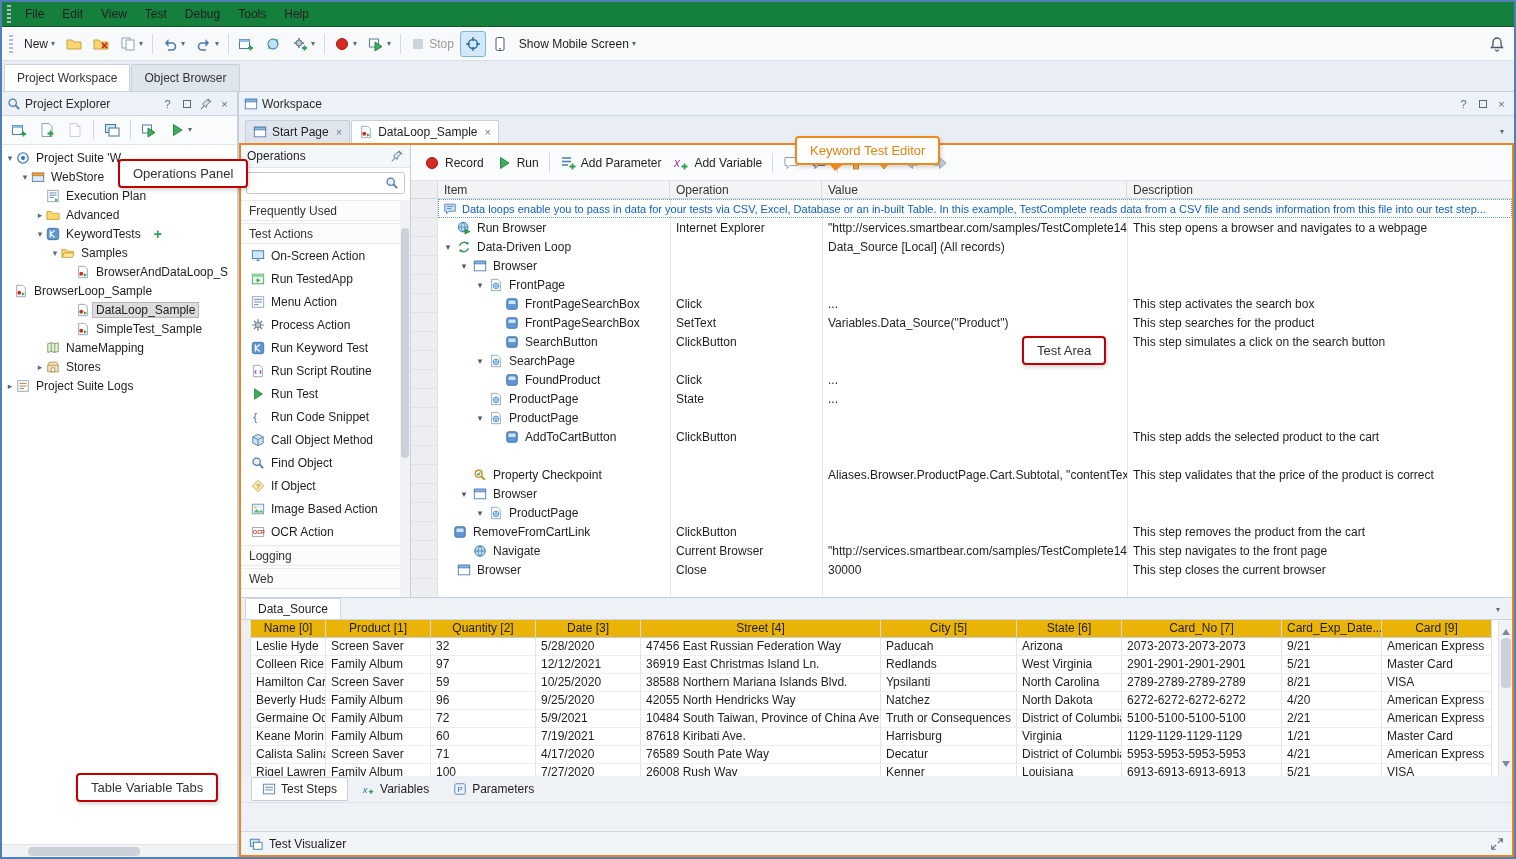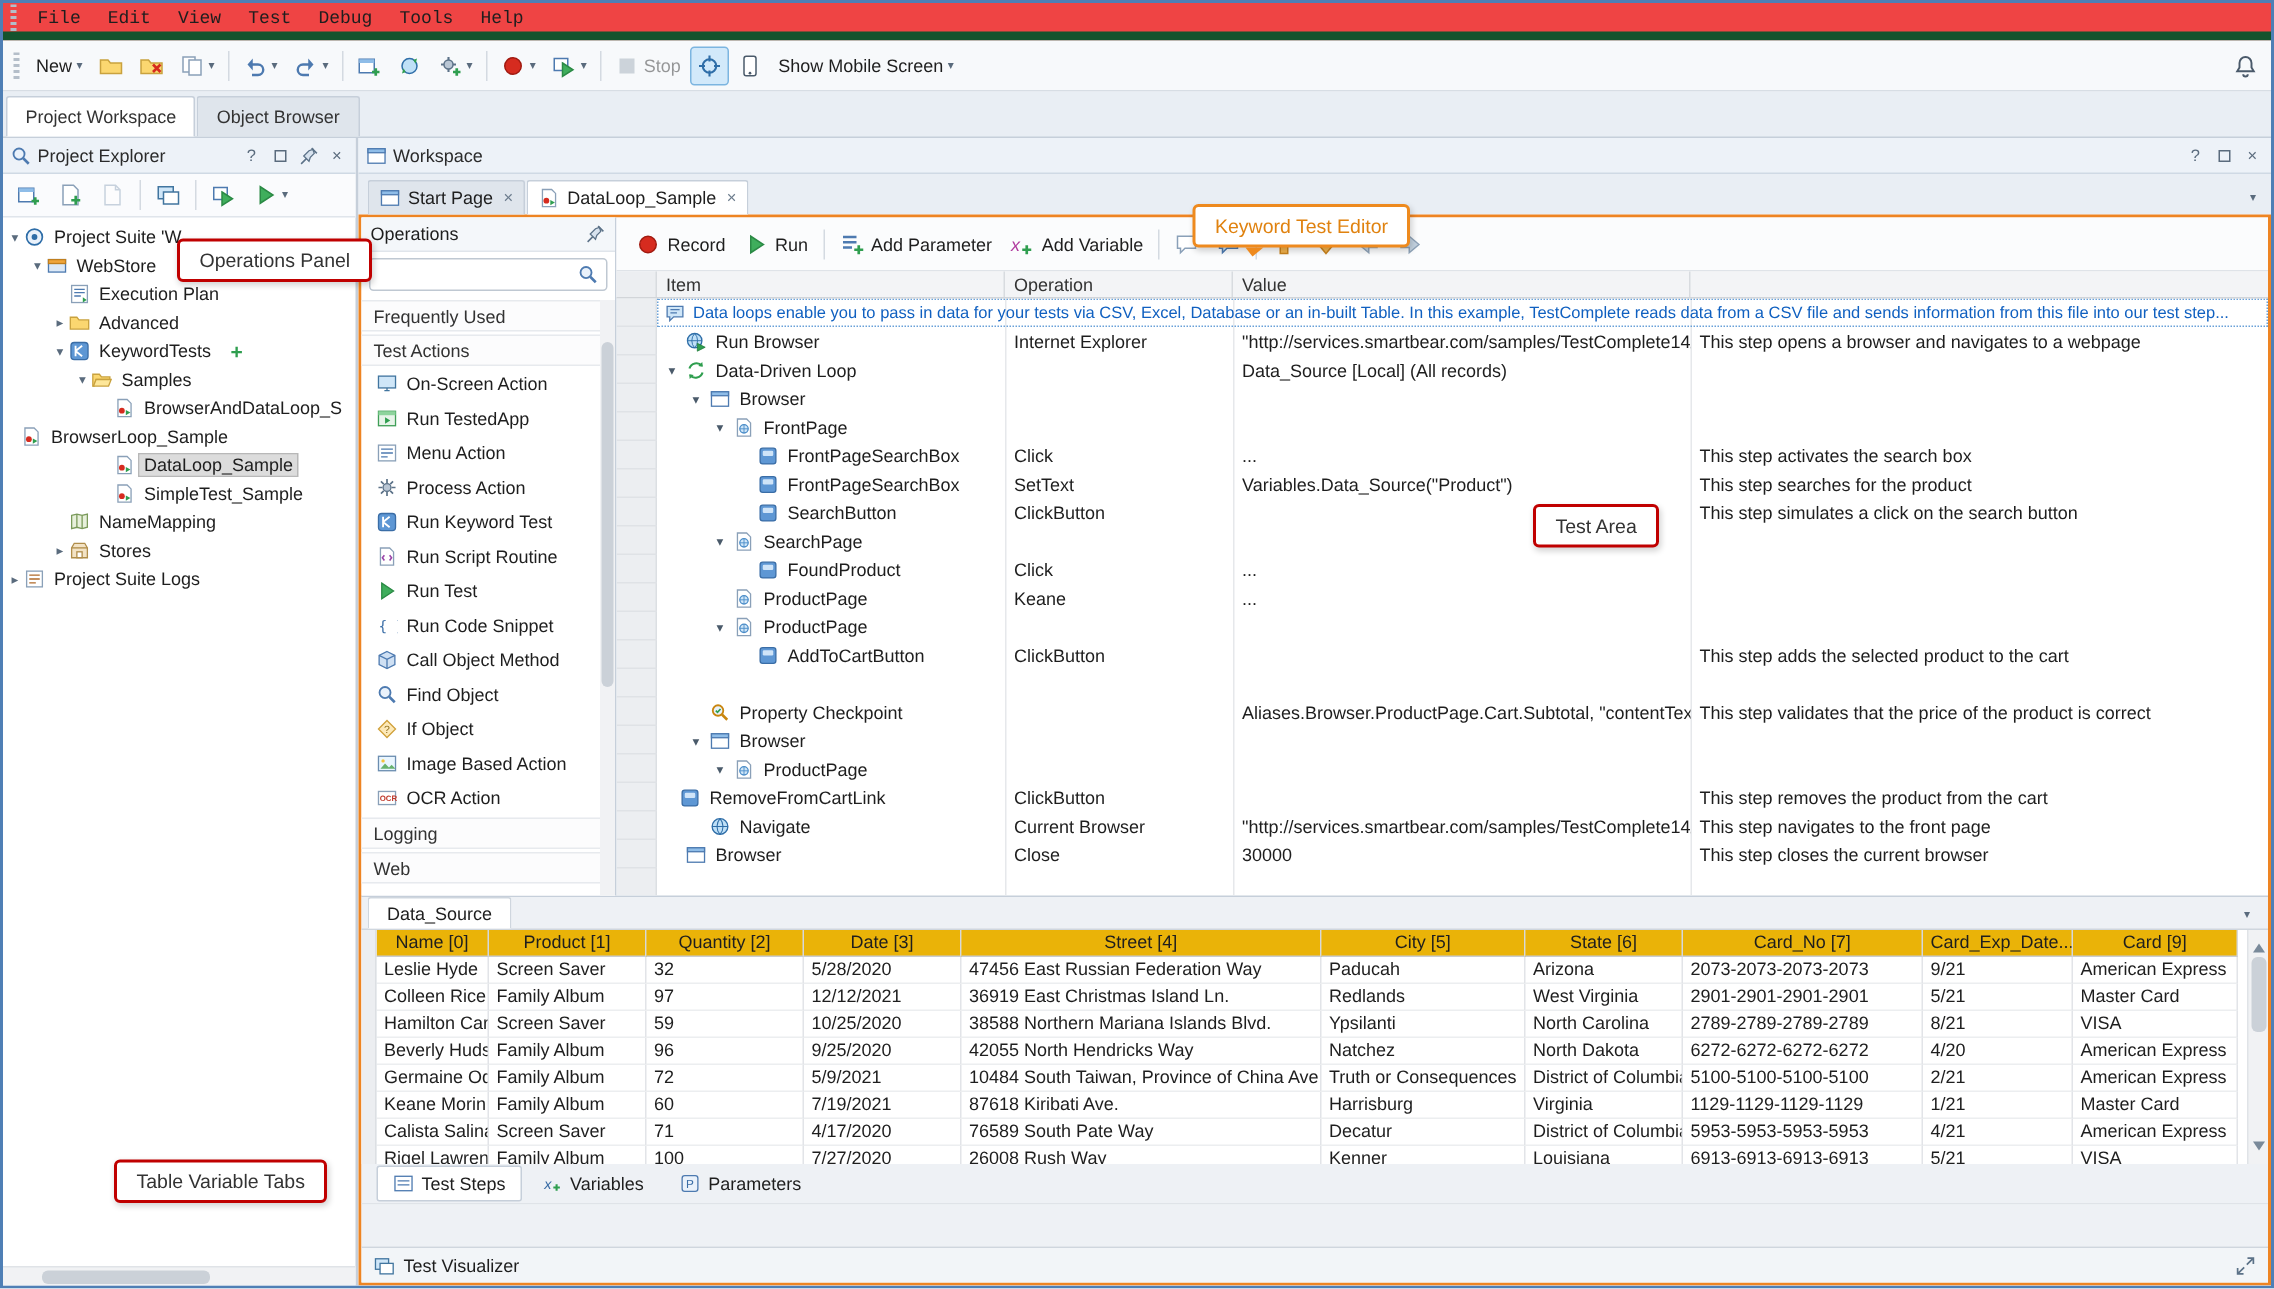--- a/index.html
+++ b/index.html
@@ -5,21 +5,21 @@
 *{box-sizing:border-box;margin:0;padding:0;}
 body{font-family:"Liberation Sans",sans-serif;font-size:12px;color:#1e1e1e;background:#fff;}
 .window{position:relative;width:1516px;height:859px;border:2px solid #4f7fb5;background:#e9eef4;display:flex;flex-direction:column;overflow:hidden;}
 .grip{width:4px;height:18px;flex:0 0 4px;margin:0 5px 0 3px;background:repeating-linear-gradient(180deg,#b4bec9 0 2px,transparent 2px 4px);}
 .icon{display:inline-flex;flex:none;}
 .icon svg{width:100%;height:100%;display:block;}
 .icon14{width:14px;height:14px;}
 .icon16{width:16px;height:16px;}
 .caret{font-size:8px;color:#5a6b7d;line-height:1;}
 
-.menubar{height:25px;flex:0 0 25px;background:#ef4444;border-bottom:6px solid #14532d;display:flex;align-items:center;padding:0 2px;font-family:Liberation Mono, monospace;}
+.menubar{height:25px;flex:0 0 25px;background:#15803d;border-bottom:1px solid #14532d;display:flex;align-items:center;padding:0 2px;}
 .menu-items{display:flex;height:100%;align-items:center;}
 .menu-item{padding:4px 9px;}
 
 .toolbar{height:34px;flex:0 0 34px;background:#f7f9fb;border-bottom:1px solid #d7dde4;display:flex;align-items:center;gap:1px;padding:0 4px;}
 .tbtn{display:flex;align-items:center;gap:3px;height:26px;padding:0 4px;border:1px solid transparent;border-radius:3px;}
 .tbtn.toggled{background:#d2e9fa;border-color:#7cb5e0;}
 .tbtn.disabled{opacity:.45;}
 .tsep{width:1px;height:20px;flex:0 0 1px;background:#d4dae1;margin:0 3px;}
 .toolbar-spacer{flex:1;}
 
@@ -777,20 +777,21 @@
                   </span>
                 </div>
             </div>
 
             <div class="grid">
               <div class="grid-header">
                 <div class="gh gh-gutter"></div>
                 <div class="gh gh-item">Item</div>
                 <div class="gh gh-op">Operation</div>
                 <div class="gh gh-val">Value</div>
+                <div class="gh gh-desc">Description</div>
               </div>
               <div class="grid-body">
                 <div class="gutter-strip"></div>
                 <div class="colline" style="left:259px"></div>
                 <div class="colline" style="left:411px"></div>
                 <div class="colline" style="left:716px"></div>
                 <div class="grid-row banner">
                   <div class="gc gc-gutter"></div>
                   <div class="gc gc-rest">
                     <span class="icon icon14">
@@ -956,21 +957,21 @@
                       <span class="expander"></span>
                       <span class="icon icon14">
                         <svg viewBox="0 0 16 16">
                           <path d="M3 1.5h7l3 3v10H3z" fill="#fff" stroke="#8aa0b8"></path>
                           <circle cx="8" cy="9" r="3.2" fill="#cfe6f8" stroke="#4d8ec9"></circle>
                           <path d="M4.8 9h6.4M8 5.8v6.4" stroke="#4d8ec9" stroke-width=".7"></path>
                         </svg>
                       </span>
                       <span class="step-label">ProductPage</span>
                     </div>
-                    <div class="gc gc-op">Keane</div>
+                    <div class="gc gc-op">State</div>
                     <div class="gc gc-val">...</div>
                   </div>
                   <div class="grid-row">
                     <div class="gc gc-gutter"></div>
                     <div class="gc gc-item" style="padding-left: 36px;">
                       <span class="expander">▾</span>
                       <span class="icon icon14">
                         <svg viewBox="0 0 16 16">
                           <path d="M3 1.5h7l3 3v10H3z" fill="#fff" stroke="#8aa0b8"></path>
                           <circle cx="8" cy="9" r="3.2" fill="#cfe6f8" stroke="#4d8ec9"></circle>

